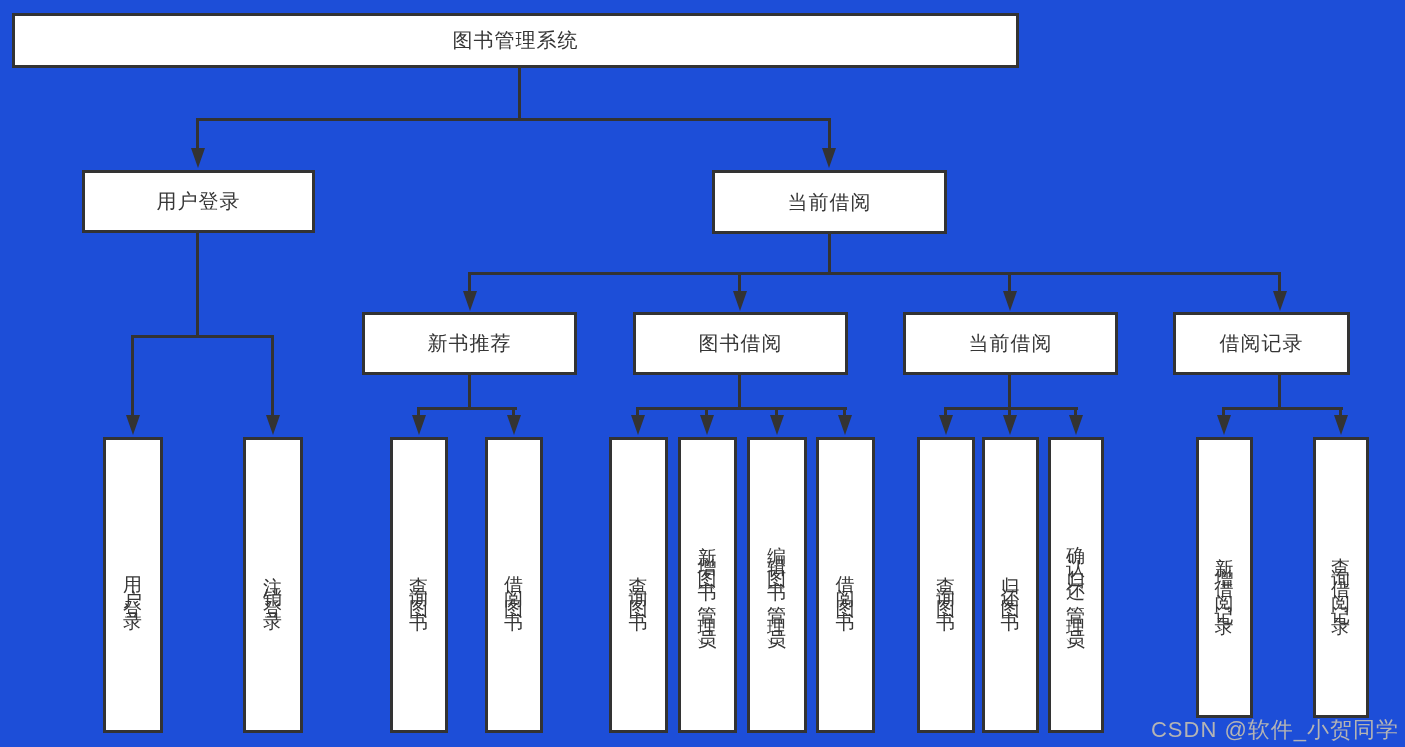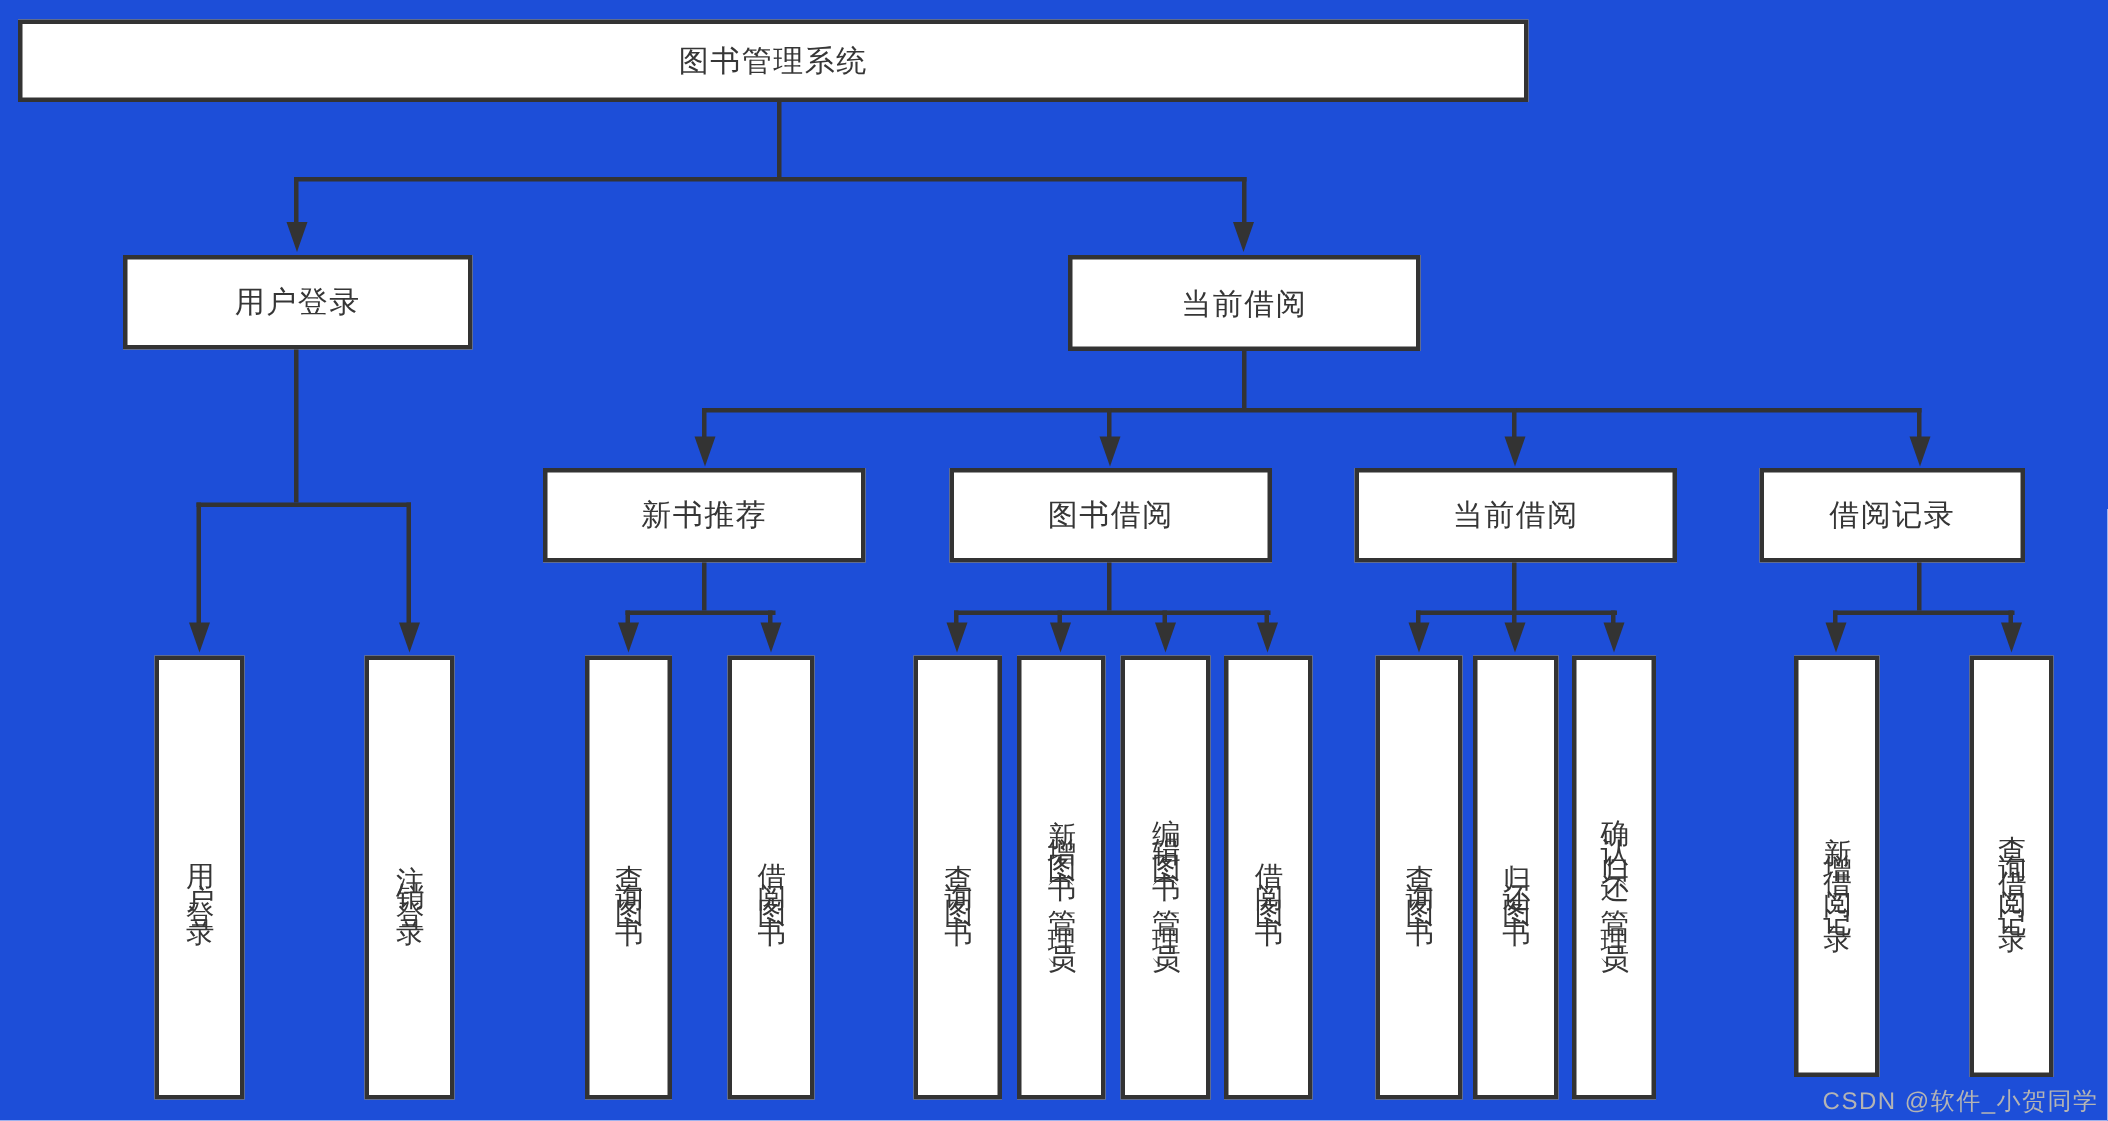--- a/index.html
+++ b/index.html
@@ -7,21 +7,21 @@
           font-family:"Liberation Sans",sans-serif;}
   .node{position:absolute;box-sizing:border-box;border:3px solid #333333;background:#ffffff;
         display:flex;align-items:center;justify-content:center;color:#363636;
         font-size:20px;letter-spacing:1px;white-space:nowrap;}
   .leaf{writing-mode:vertical-rl;text-orientation:mixed;font-size:19px;letter-spacing:12px;
         white-space:normal;line-height:1;}
   .vl{position:absolute;width:3px;background:#333333;}
   .hl{position:absolute;height:3px;background:#333333;}
   .ar{position:absolute;width:0;height:0;border-left:7px solid transparent;
       border-right:7px solid transparent;border-top:20px solid #333333;}
-  .watermark{position:absolute;right:6px;bottom:2px;font-size:16px;color:#b4b4b4;
+  .watermark{position:absolute;right:6px;bottom:2px;font-size:22px;color:#b4b4b4;
              letter-spacing:1px;z-index:5;}
 </style>
 </head>
 <body>
 
 <div id="canvas">
 
   <div class="node" style="left:12px;top:13px;width:1007px;height:55px;">
     <span>图书管理系统</span>
   </div>

